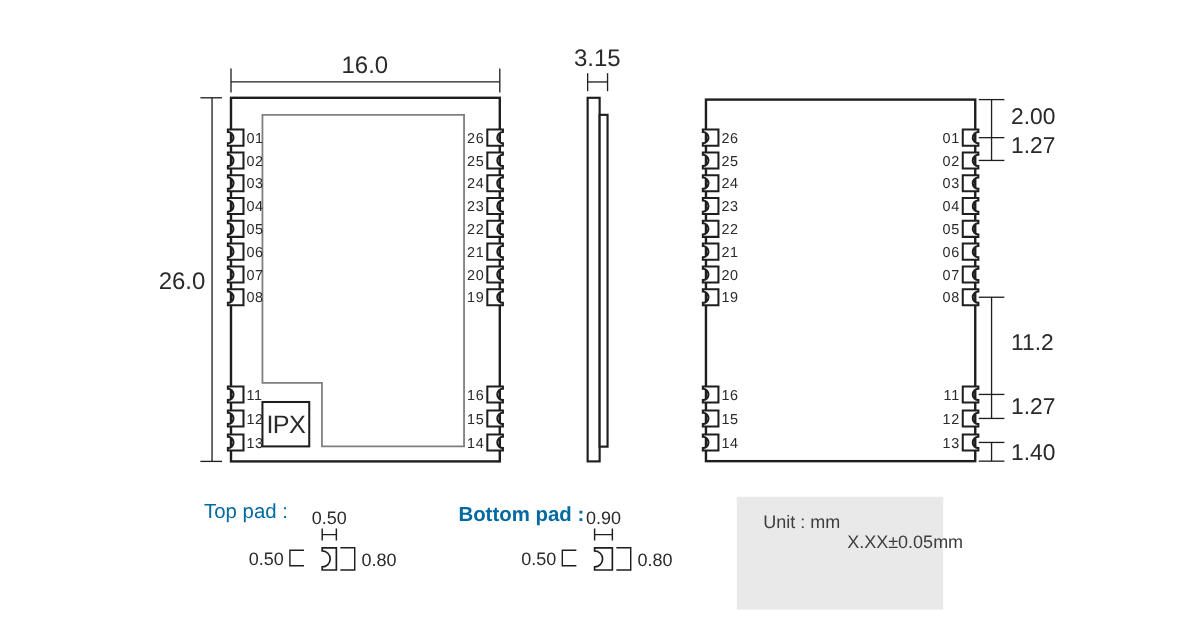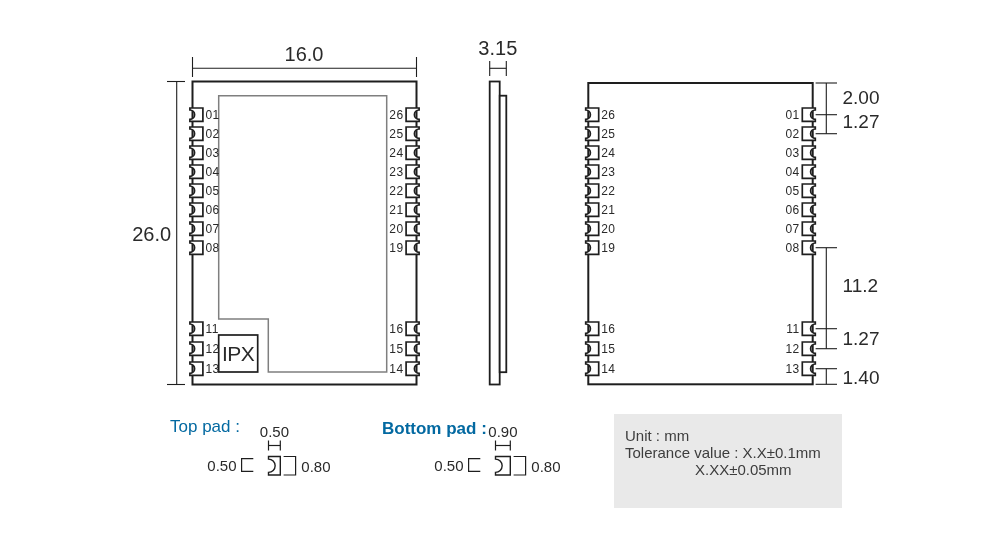--- a/index.html
+++ b/index.html
@@ -1,21 +1,21 @@
 <!DOCTYPE html>
 <html><head>
 <meta charset="utf-8">
 <style>
   html,body{margin:0;padding:0;background:#ffffff;}
   #canvas{position:relative;width:1000px;height:537px;background:#ffffff;overflow:hidden;
           font-family:"Liberation Sans", sans-serif;}
   #drawing-svg{position:absolute;left:0;top:0;}
   .overlay-label{position:absolute;font-size:17px;color:#0369a1;white-space:nowrap;}
-  #info-box{position:absolute;left:614px;top:414px;width:228px;height:94px;background:#e9e9e9;
-            box-sizing:border-box;padding:13px 0 0 11px;}
+  #info-box{position:absolute;left:614px;top:414px;width:172px;height:94px;background:#e9e9e9;
+            box-sizing:border-box;padding:13px 0 0 22px;}
   .info-line{font-size:15px;line-height:17px;color:#3d3d3d;white-space:nowrap;}
   .info-line.indent{margin-left:70px;}
   svg text{font-family:"Liberation Sans", sans-serif;fill:#2a2a2a;}
 </style>
 </head>
 <body>
 
 <div id="canvas">
   <svg id="drawing-svg" width="1000" height="537" viewBox="0 0 1000 537">
       <rect x="192.5" y="81.5" width="224" height="303" fill="#ffffff" stroke="#1e1e1e" stroke-width="2"></rect>
@@ -160,16 +160,15 @@
       <path d="M 513.6 456.5 L 525.6 456.5 L 525.6 475 L 513.6 475" fill="none" stroke="#1e1e1e" stroke-width="1.2"></path>
       <text x="531.3" y="471.5" font-size="15" text-anchor="start" letter-spacing="0" fill="#2a2a2a">0.80</text>
     </svg>
 
   <div class="overlay-label" style="left:170px;top:417px;">Top pad :</div>
 
   <div class="overlay-label" style="left:382px;top:419px;font-weight:bold;">Bottom pad :</div>
 
   <div id="info-box">
     <div class="info-line">Unit : mm</div>
-    <div class="info-line">Tolerance value : X.X±0.1mm</div>
     <div class="info-line indent">X.XX±0.05mm</div>
   </div>
 </div>
 
 </body></html>

